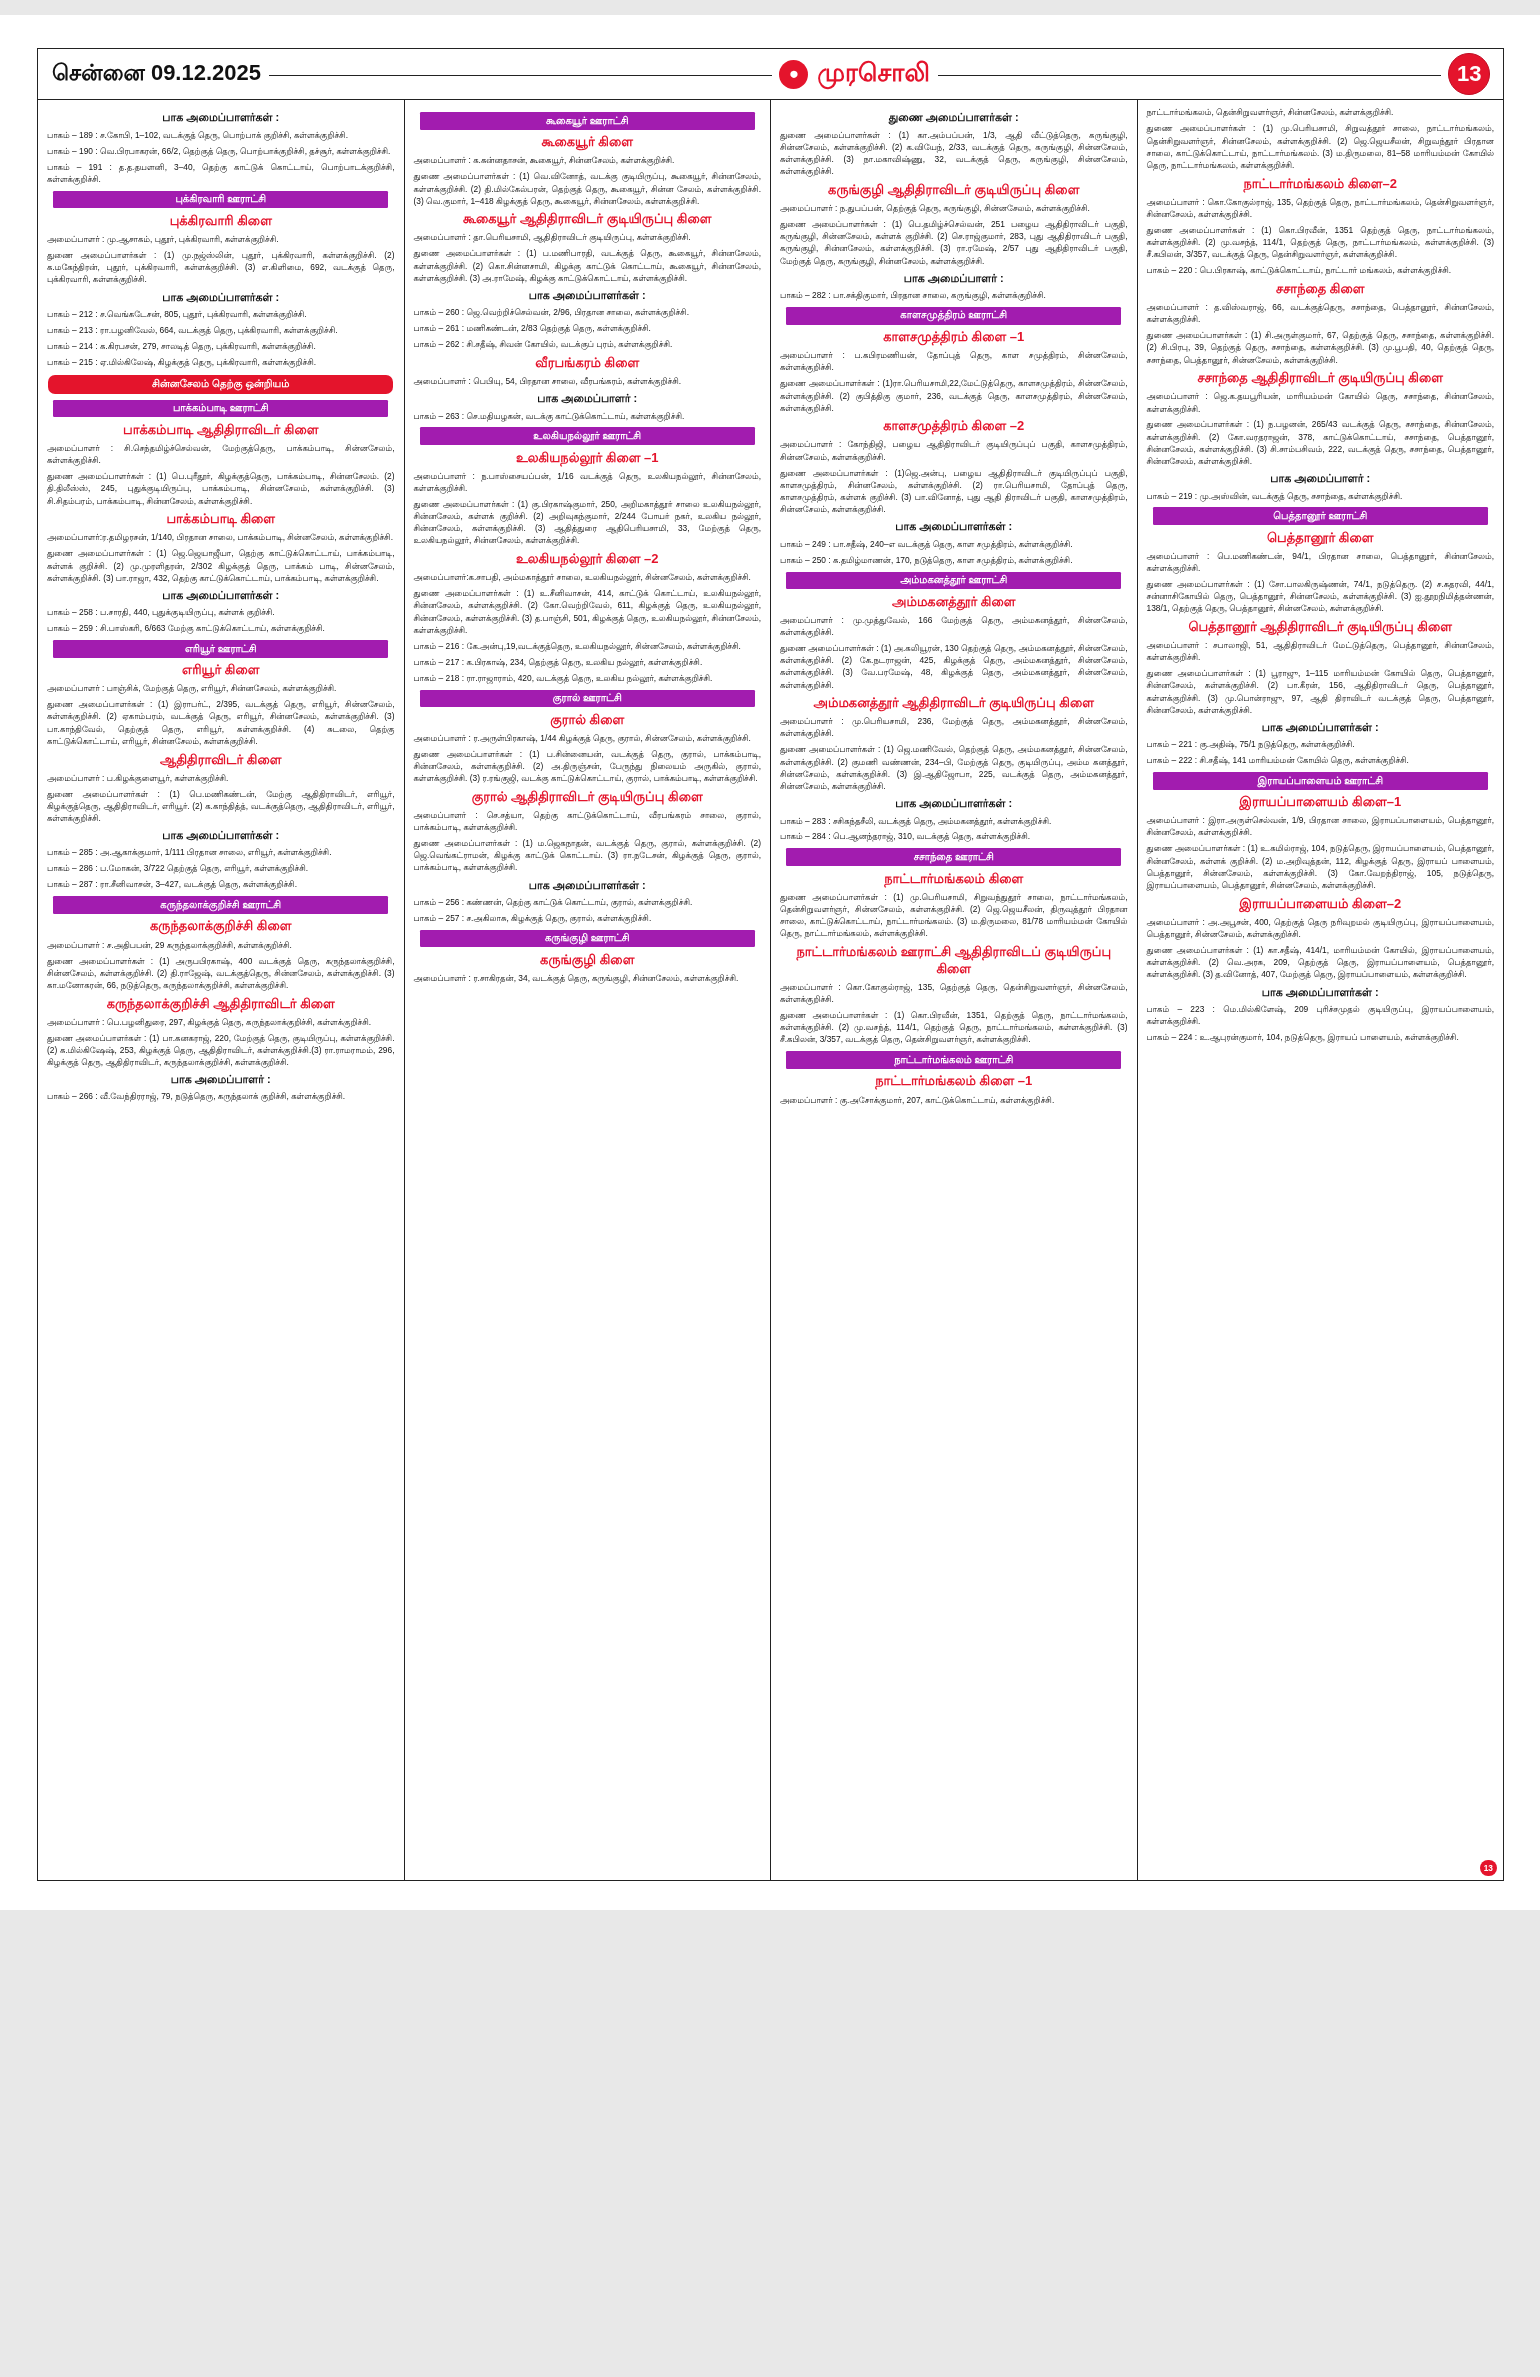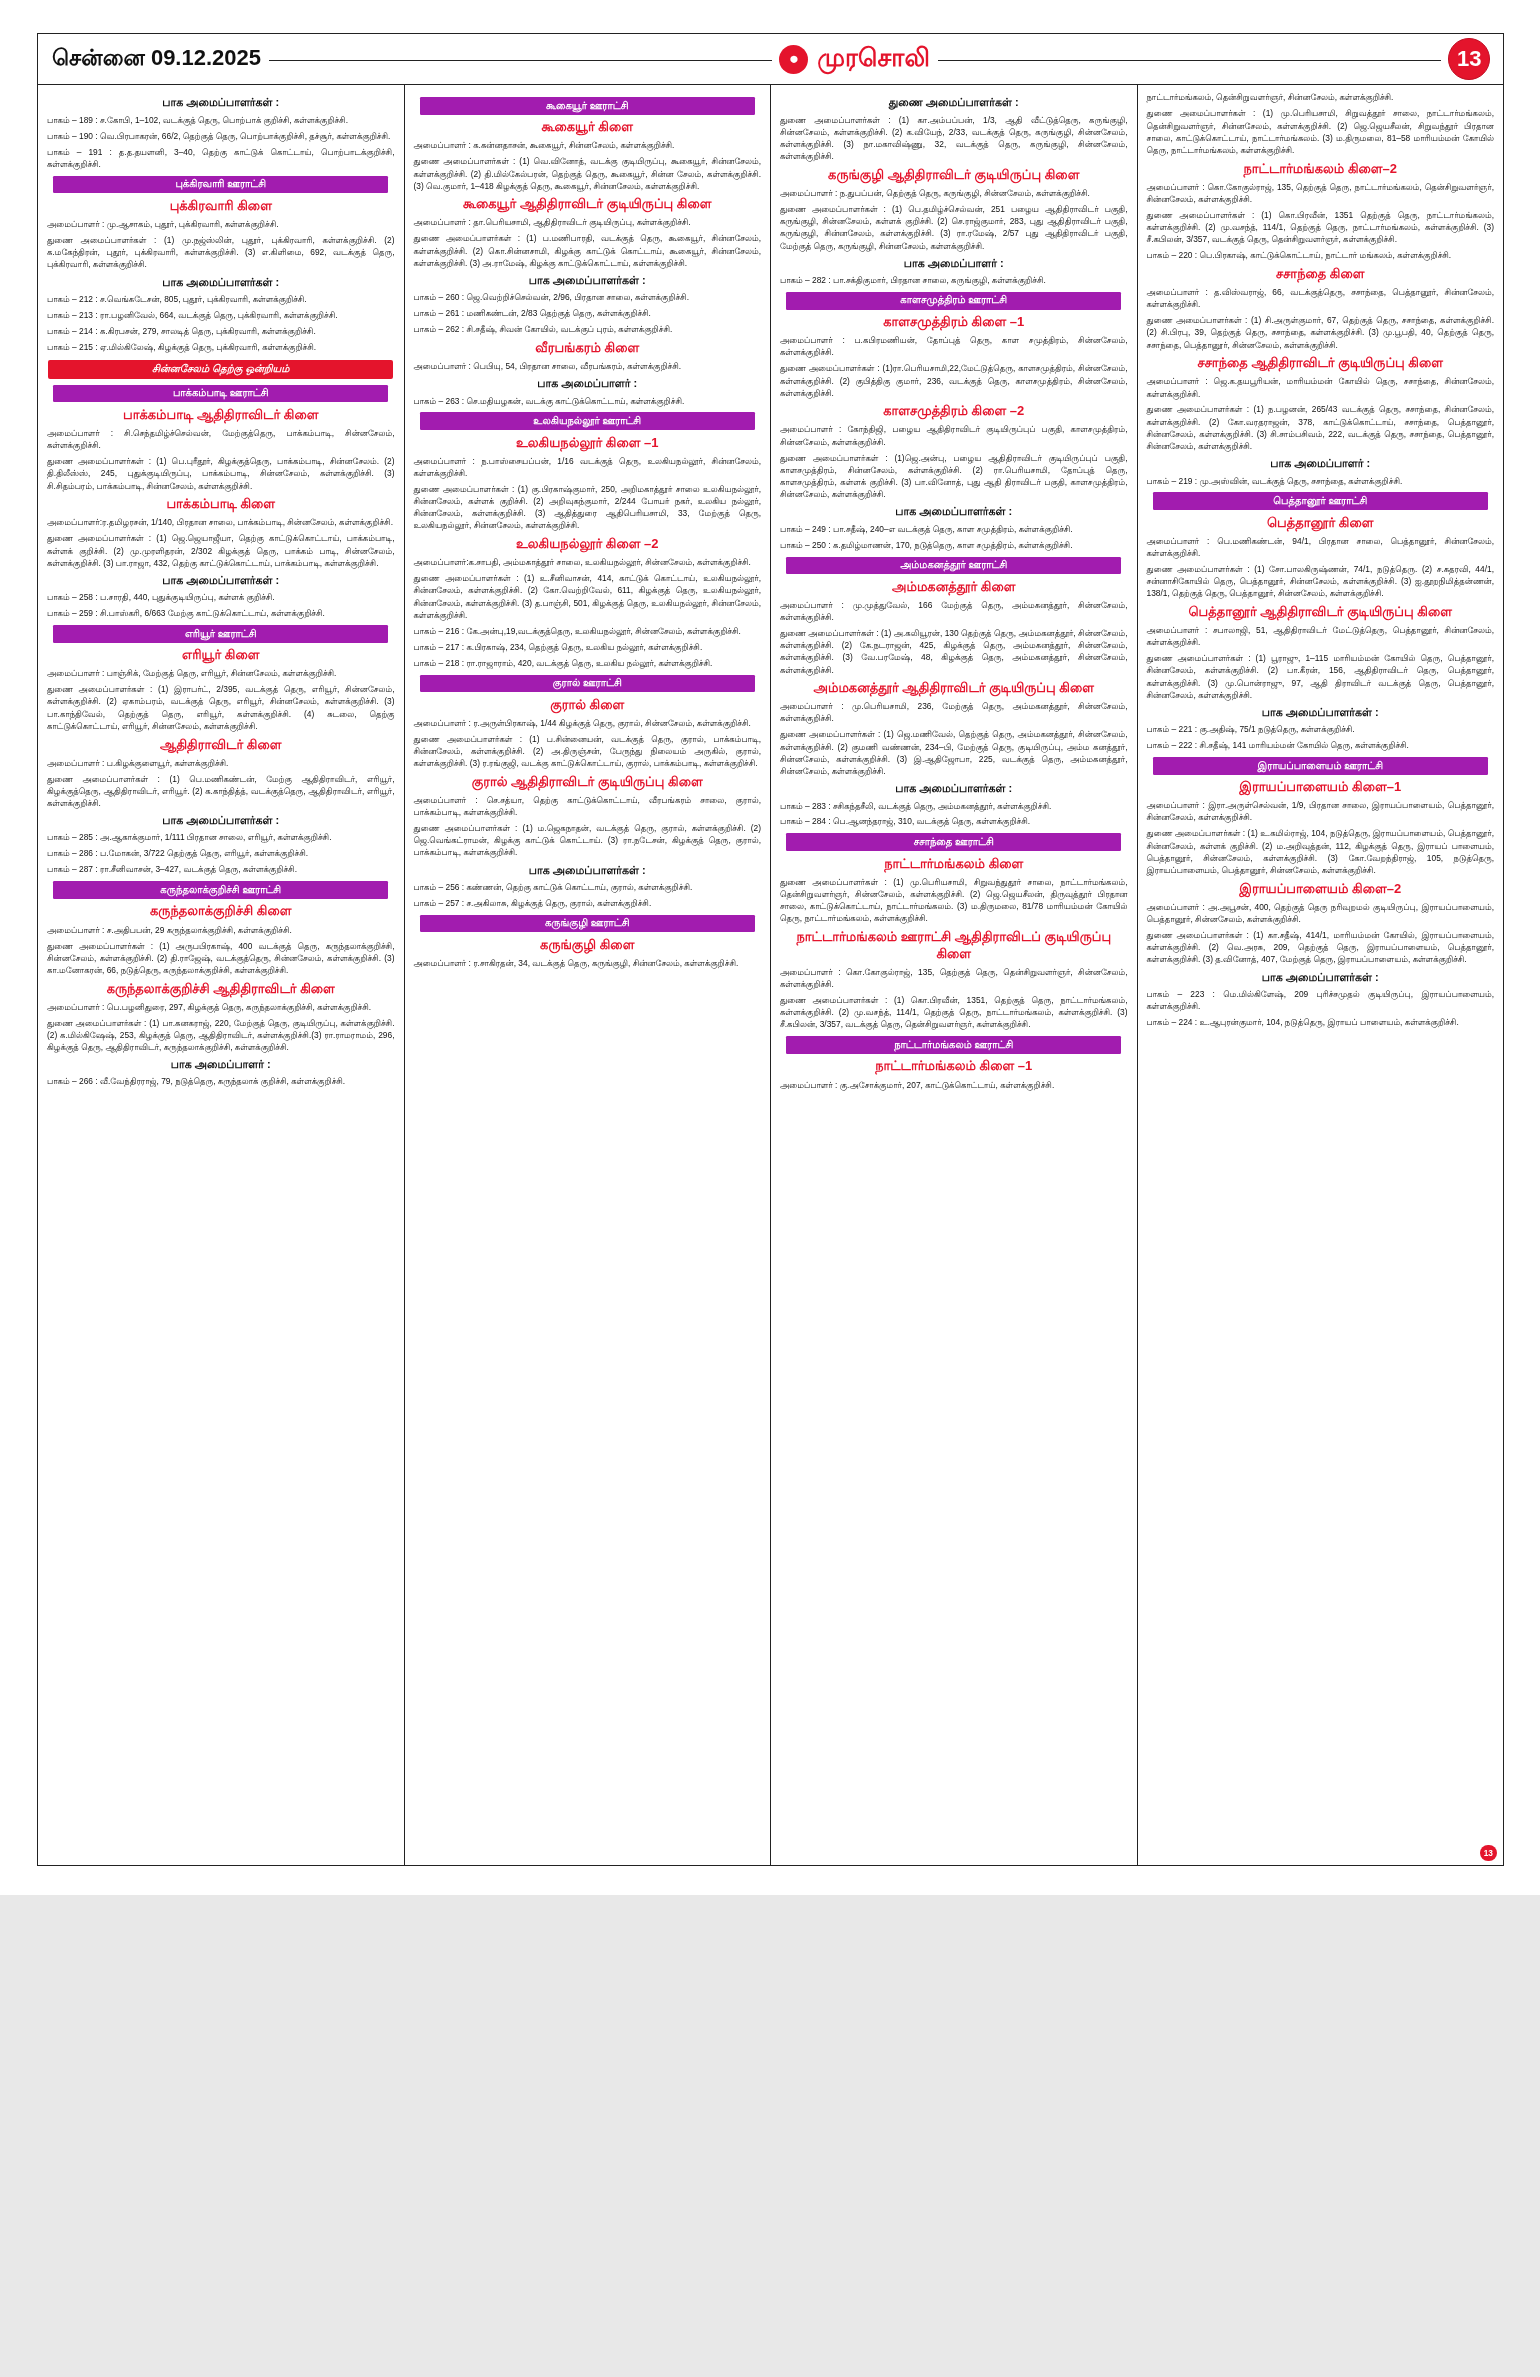--- a/index.html
+++ b/index.html
@@ -1,19 +1,19 @@
 <!DOCTYPE html>
 <html style="font-size:10.2px"><head>
 <meta charset="utf-8">
 <style>
   html,body{margin:0;padding:0;background:#e8e8e8;}
   body{font-family:"Liberation Sans", sans-serif;}
   .page{
     width:1541px;height:1895px;background:#ffffff;position:relative;
-    box-sizing:border-box;padding:0;margin:0 auto;
+    box-sizing:border-box;padding:0;margin:15px auto;
   }
   .page-inner{
     position:absolute;left:37px;top:33px;right:37px;bottom:29px;
     border:1.9px solid #222;box-sizing:border-box;
   }
   
   .masthead{
     position:relative;height:50px;border-bottom:1.9px solid #222;
     display:flex;align-items:center;
   }
@@ -46,23 +46,22 @@
   }
   .col:last-child{border-right:none;}
   
   .hdr-pink{
     background:#a21caf;color:#ffffff;font-size:10px;font-weight:bold;
     text-align:center;padding:2.6px 2.6px;margin:5.7px 6.4px 3.8px 6.4px;border-radius:1.3px;
     line-height:1.25;
   }
   .hdr-red{
     background:#e4142c;color:#ffffff;font-size:10.2px;font-weight:bold;
-    text-align:center;padding:3.2px 2.6px;margin:7px 1.3px 4.5px 1.3px;border-radius:2px;
+    text-align:center;padding:3.2px 2.6px;margin:7px 1.3px 4.5px 1.3px;border-radius:7px;
     line-height:1.25;
-    font-style:italic;
   }
   .sub-red{
     color:#e4142c;font-size:13px;font-weight:bold;text-align:center;
     margin:4.5px 0 3.2px 0;line-height:1.3;
   }
   .para{
     font-size:8.4px;color:#111;line-height:1.45;text-align:justify;margin:0 0 3.8px 0;
   }
   .center-bold{
     font-size:11px;font-weight:bold;text-align:center;margin:5.1px 0 3.2px 0;color:#111;

